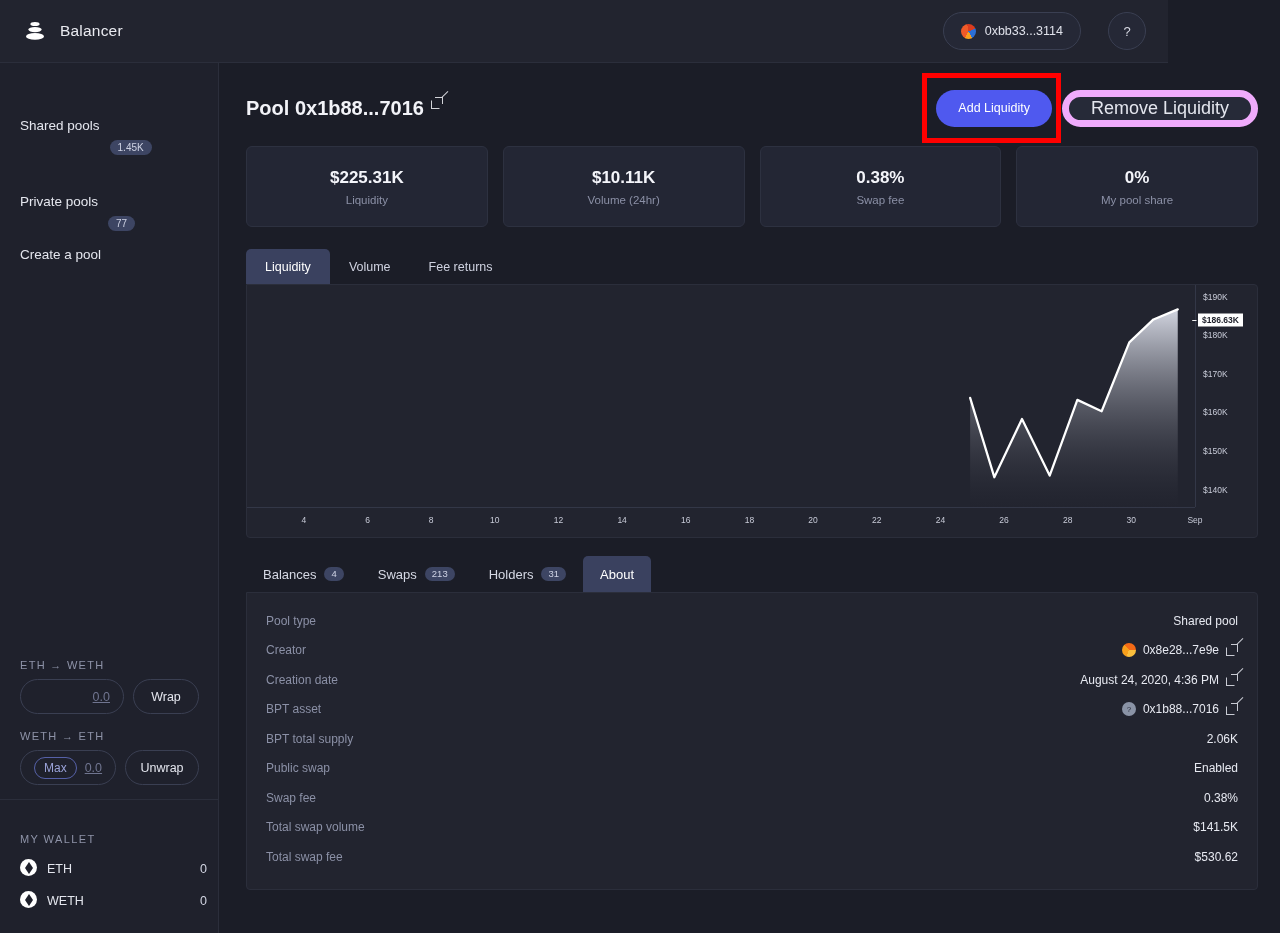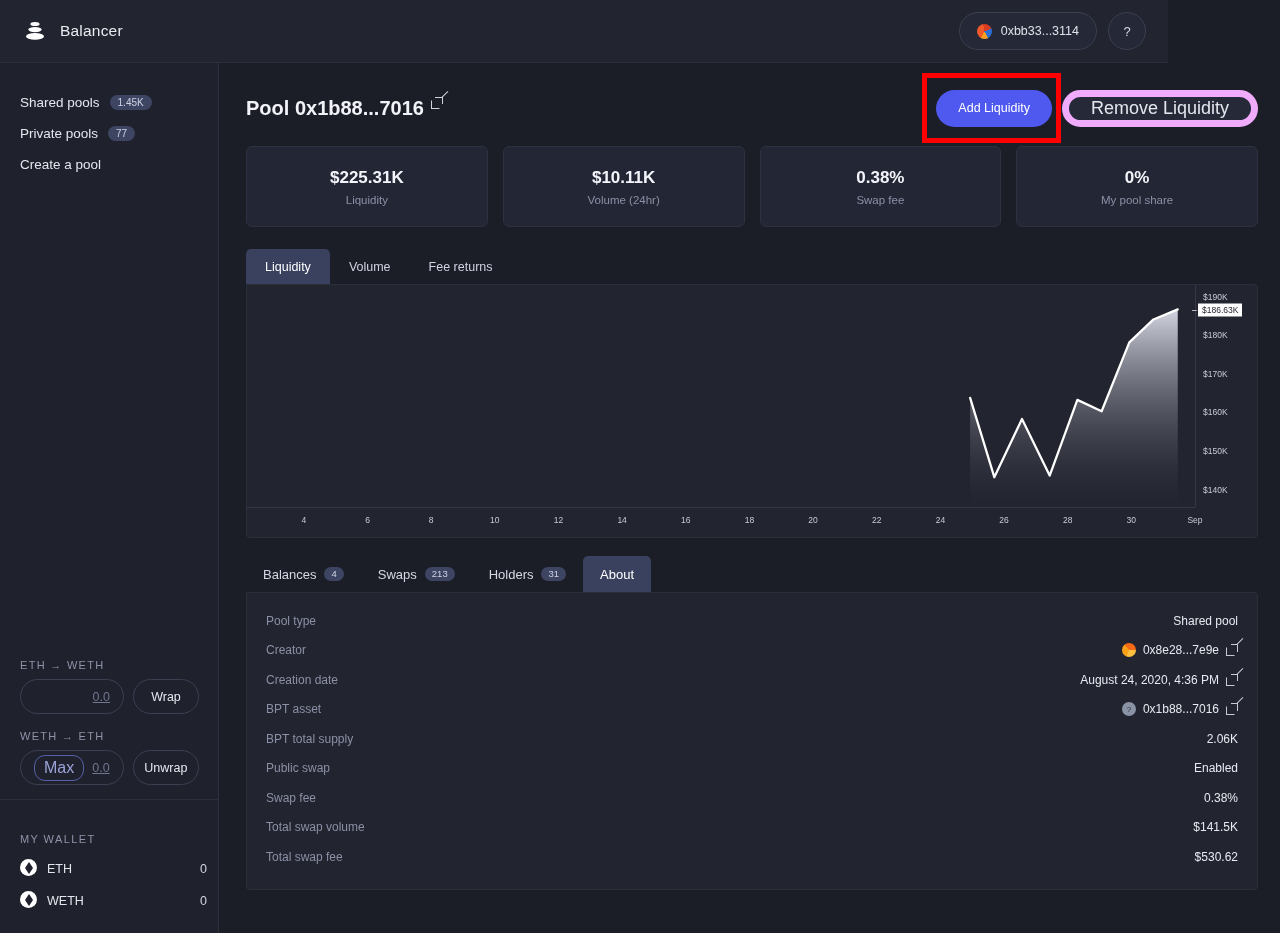--- a/index.html
+++ b/index.html
@@ -17,21 +17,21 @@
     position: absolute; left: 0; top: 0; width: 1168px; height: 63px;
     background: #22242f;
     border-bottom: 1px solid #2b2e3b;
     display: flex; align-items: center; justify-content: space-between;
     padding: 0 22px 0 22px;
   }
   .brand { display: flex; align-items: center; gap: 12px; }
   .brand-logo { width: 26px; height: 26px; position: relative; }
   .brand-name { font-size: 15.5px; color: #e9eaf0; letter-spacing: .2px; }
 
-  .header-right { display: flex; align-items: center; gap: 11px; }
+  .header-right { display: flex; align-items: center; gap: 27px; }
   .wallet-pill {
     display: flex; align-items: center; gap: 9px;
     height: 38px; padding: 0 17px;
     border: 1px solid #3a3f52; border-radius: 19px;
     background: #252836;
     font-size: 12.5px; color: #dfe1ea;
   }
   .wallet-dot {
     width: 15px; height: 15px; border-radius: 50%;
     background: conic-gradient(from 210deg, #f05a28 0deg 140deg, #d93c1f 140deg 215deg, #2b6fd6 215deg 300deg, #f8a01e 300deg 360deg);
@@ -50,42 +50,42 @@
     border-right: 1px solid #2b2e3b;
   }
   .nav { padding: 24px 0 0 0; }
   .nav-item {
     display: flex; align-items: center; gap: 10px;
     padding: 8px 20px; font-size: 13.5px; color: #e4e6ee;
   }
   .nav-badge {
     background: #3d4563; color: #cfd3e4;
     font-size: 10px; border-radius: 9px;
-    padding: 2.5px 8px; line-height: 1;
+    padding: 2.5px 8px; line-height: 1; margin-top: 45px;
   }
 
   .wrap-section {
     position: absolute; left: 0; bottom: 133px; width: 219px;
     padding: 0 20px 14px 20px;
     border-bottom: 1px solid #2b2e3b;
   }
   .wrap-label {
     font-size: 11px; letter-spacing: 1.3px; color: #8e93a8;
     margin: 16px 0 8px 0;
   }
   .wrap-row { display: flex; align-items: center; gap: 9px; }
   .amt-input {
     flex: 1; height: 35px; border: 1px solid #3a3f52; border-radius: 18px;
     background: transparent; display: flex; align-items: center;
     justify-content: flex-end; padding: 0 13px; gap: 8px;
   }
   .amt-value { font-size: 12.5px; color: #707590; text-decoration: underline; }
   .max-pill {
     border: 1px solid #5661a8; color: #9aa2d8; border-radius: 11px;
-    font-size: 16px; padding: 3px 9px; margin-right: auto;
+    font-size: 12px; padding: 3px 9px; margin-right: auto;
   }
   .wrap-btn {
     height: 35px; min-width: 66px; padding: 0 15px;
     border: 1px solid #3a3f52; border-radius: 18px;
     background: transparent; color: #e4e6ee; font-size: 12.5px;
     display: flex; align-items: center; justify-content: center;
   }
 
   .wallet-section { position: absolute; left: 0; bottom: 10px; width: 227px; padding: 0 20px; }
   .wallet-title { font-size: 11px; letter-spacing: 1.4px; color: #8e93a8; margin-bottom: 14px; }
@@ -172,21 +172,21 @@
   .y-axis {
     position: absolute; right: 0; top: 0; bottom: 30px; width: 62px;
     border-left: 1px solid #333747;
   }
   .y-tick {
     position: absolute; left: 7px; font-size: 8.5px; color: #c8cbd8;
     transform: translateY(-50%); white-space: nowrap;
   }
   .y-tick.cursor {
     background: #ffffff; color: #1b1d27; padding: 1.5px 4px;
-    left: 2px; font-weight: normal;
+    left: 2px; font-weight: bold; margin-top: 10px;
   }
   .y-tick.cursor::before {
     content: "–"; position: absolute; left: -6px; top: 50%;
     transform: translateY(-50%); color: #fff;
   }
   .x-axis {
     position: absolute; left: 0; right: 62px; bottom: 0; height: 30px;
     border-top: 1px solid #333747;
   }
   .x-tick {

